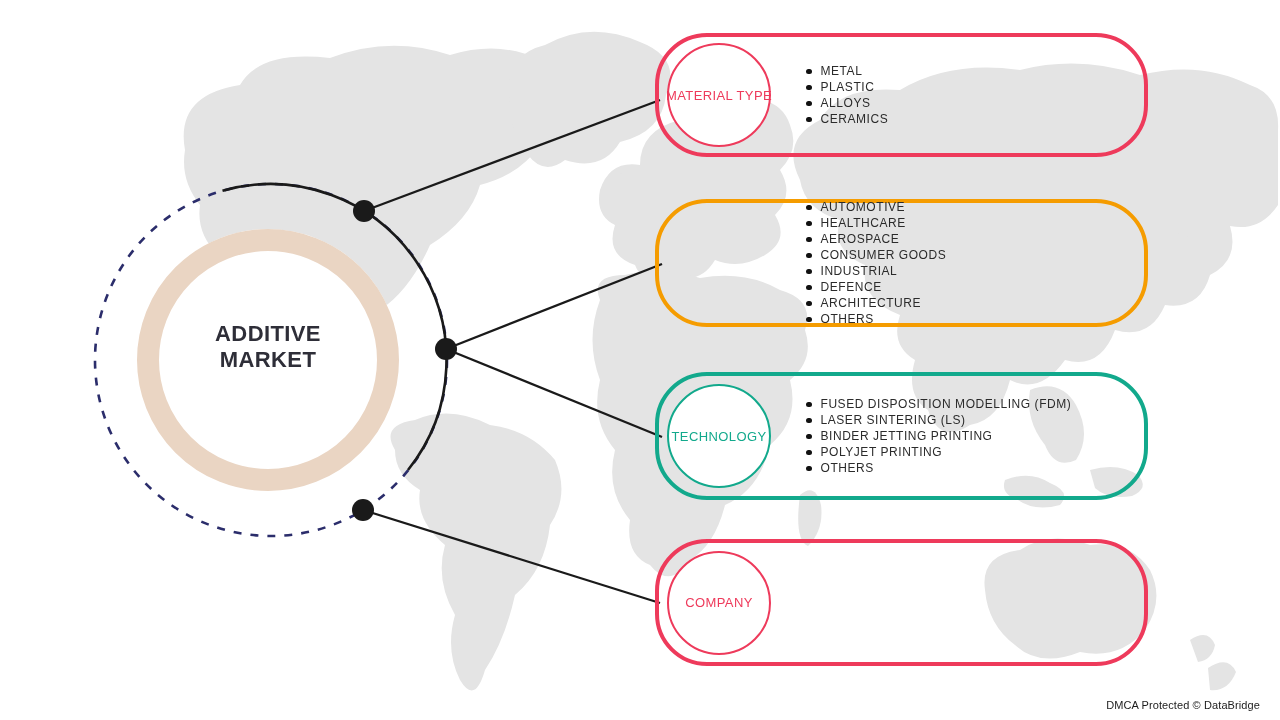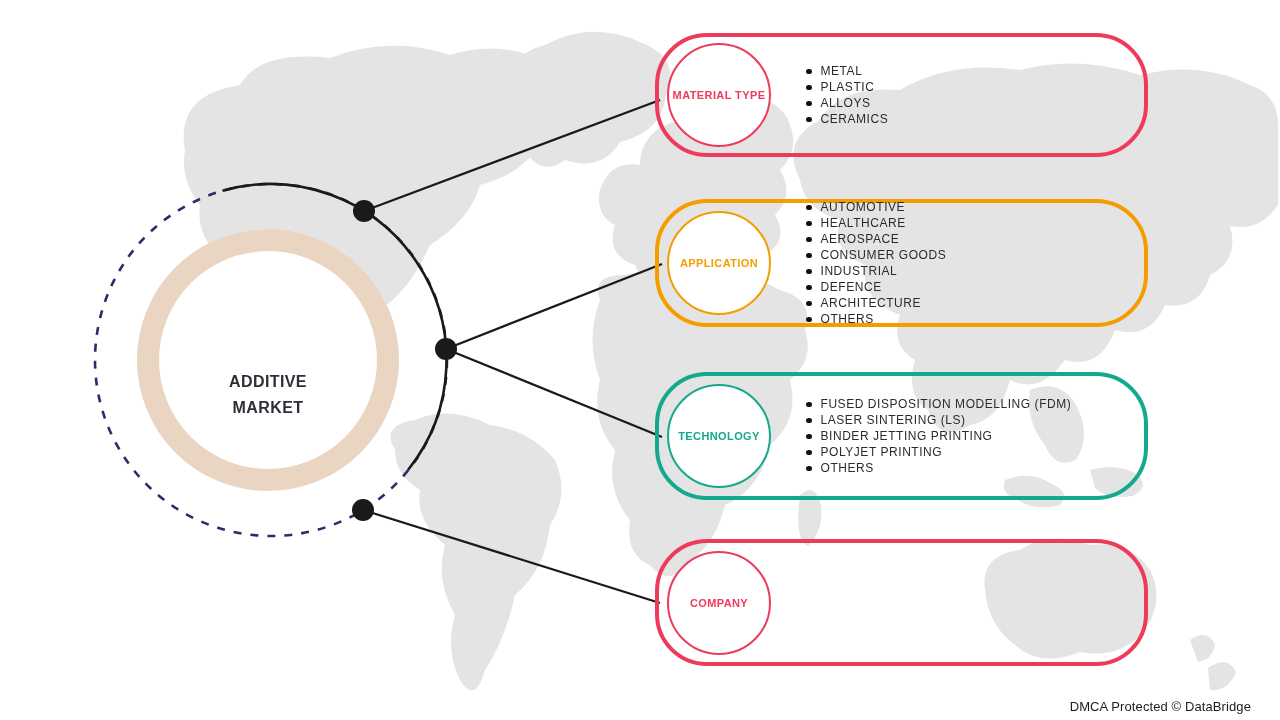--- a/index.html
+++ b/index.html
@@ -10,47 +10,46 @@
   svg.underlay{position:absolute;left:0;top:0;width:1280px;height:720px;}
   .map-shape{fill:var(--map-gray);stroke:none;}
   .orbit-dashed{fill:none;stroke:var(--orbit-dashed);stroke-width:2.6;stroke-dasharray:8 9;}
   .orbit-solid{fill:none;stroke:var(--connector);stroke-width:2.6;}
   .connector{stroke:var(--connector);stroke-width:2.3;}
   .node{fill:#1a1a1a;}
   .center-disc{fill:#ffffff;}
   .center-ring{fill:none;stroke:var(--ring-beige);stroke-width:22;}
   .center-title{
     position:absolute;left:148px;top:321px;width:240px;text-align:center;
-    font-weight:bold;font-size:16px;line-height:26px;letter-spacing:.4px;
+    font-weight:bold;font-size:22px;line-height:26px;letter-spacing:.4px;
     color:var(--title-text);
-    margin-top:48px;
   }
   .cat-box{
     position:absolute;left:655px;width:493px;box-sizing:border-box;
     border:4px solid var(--c);border-radius:52px;background:transparent;
     display:flex;align-items:center;
   }
   .cat-circle{
     position:absolute;left:8px;top:50%;transform:translateY(-50%);
     width:104px;height:104px;box-sizing:border-box;border:2px solid var(--c);
     border-radius:50%;background:#fff;display:flex;align-items:center;justify-content:center;
   }
   .cat-circle span{
-    font-weight:bold;font-size:11px;letter-spacing:.4px;color:var(--c);white-space:nowrap;
+    font-weight:normal;font-size:13px;letter-spacing:.4px;color:var(--c);white-space:nowrap;
   }
   .cat-list{list-style:none;margin:0;padding:0 0 0 147px;}
   .cat-list li{
     font-size:12px;line-height:16px;letter-spacing:.55px;color:#2b2b2b;white-space:nowrap;
   }
   .cat-list li::before{
     content:"";display:inline-block;width:5.5px;height:5.5px;border-radius:50%;
     background:#111;margin-right:9px;margin-bottom:1px;
   }
   .dmca{
-    position:absolute;right:29px;top:699px;font-size:13px;letter-spacing:.1px;color:#1c1c1c;
+    position:absolute;right:20px;top:699px;font-size:11px;letter-spacing:.1px;color:#1c1c1c;
   }
 </style>
 </head>
 <body>
 
 <div class="stage">
 
   <svg class="underlay" viewBox="0 0 1280 720">
 
     <g>
@@ -98,23 +97,20 @@
     </div>
     <ul class="cat-list">
       <li>METAL</li>
       <li>PLASTIC</li>
       <li>ALLOYS</li>
       <li>CERAMICS</li>
     </ul>
   </div>
 
   <div class="cat-box" style="top: 199px; height: 128px; --c: #F59C00;">
-    <div class="cat-circle">
-      <span>APPLICATION</span>
-    </div>
     <ul class="cat-list">
       <li>AUTOMOTIVE</li>
       <li>HEALTHCARE</li>
       <li>AEROSPACE</li>
       <li>CONSUMER GOODS</li>
       <li>INDUSTRIAL</li>
       <li>DEFENCE</li>
       <li>ARCHITECTURE</li>
       <li>OTHERS</li>
     </ul>

